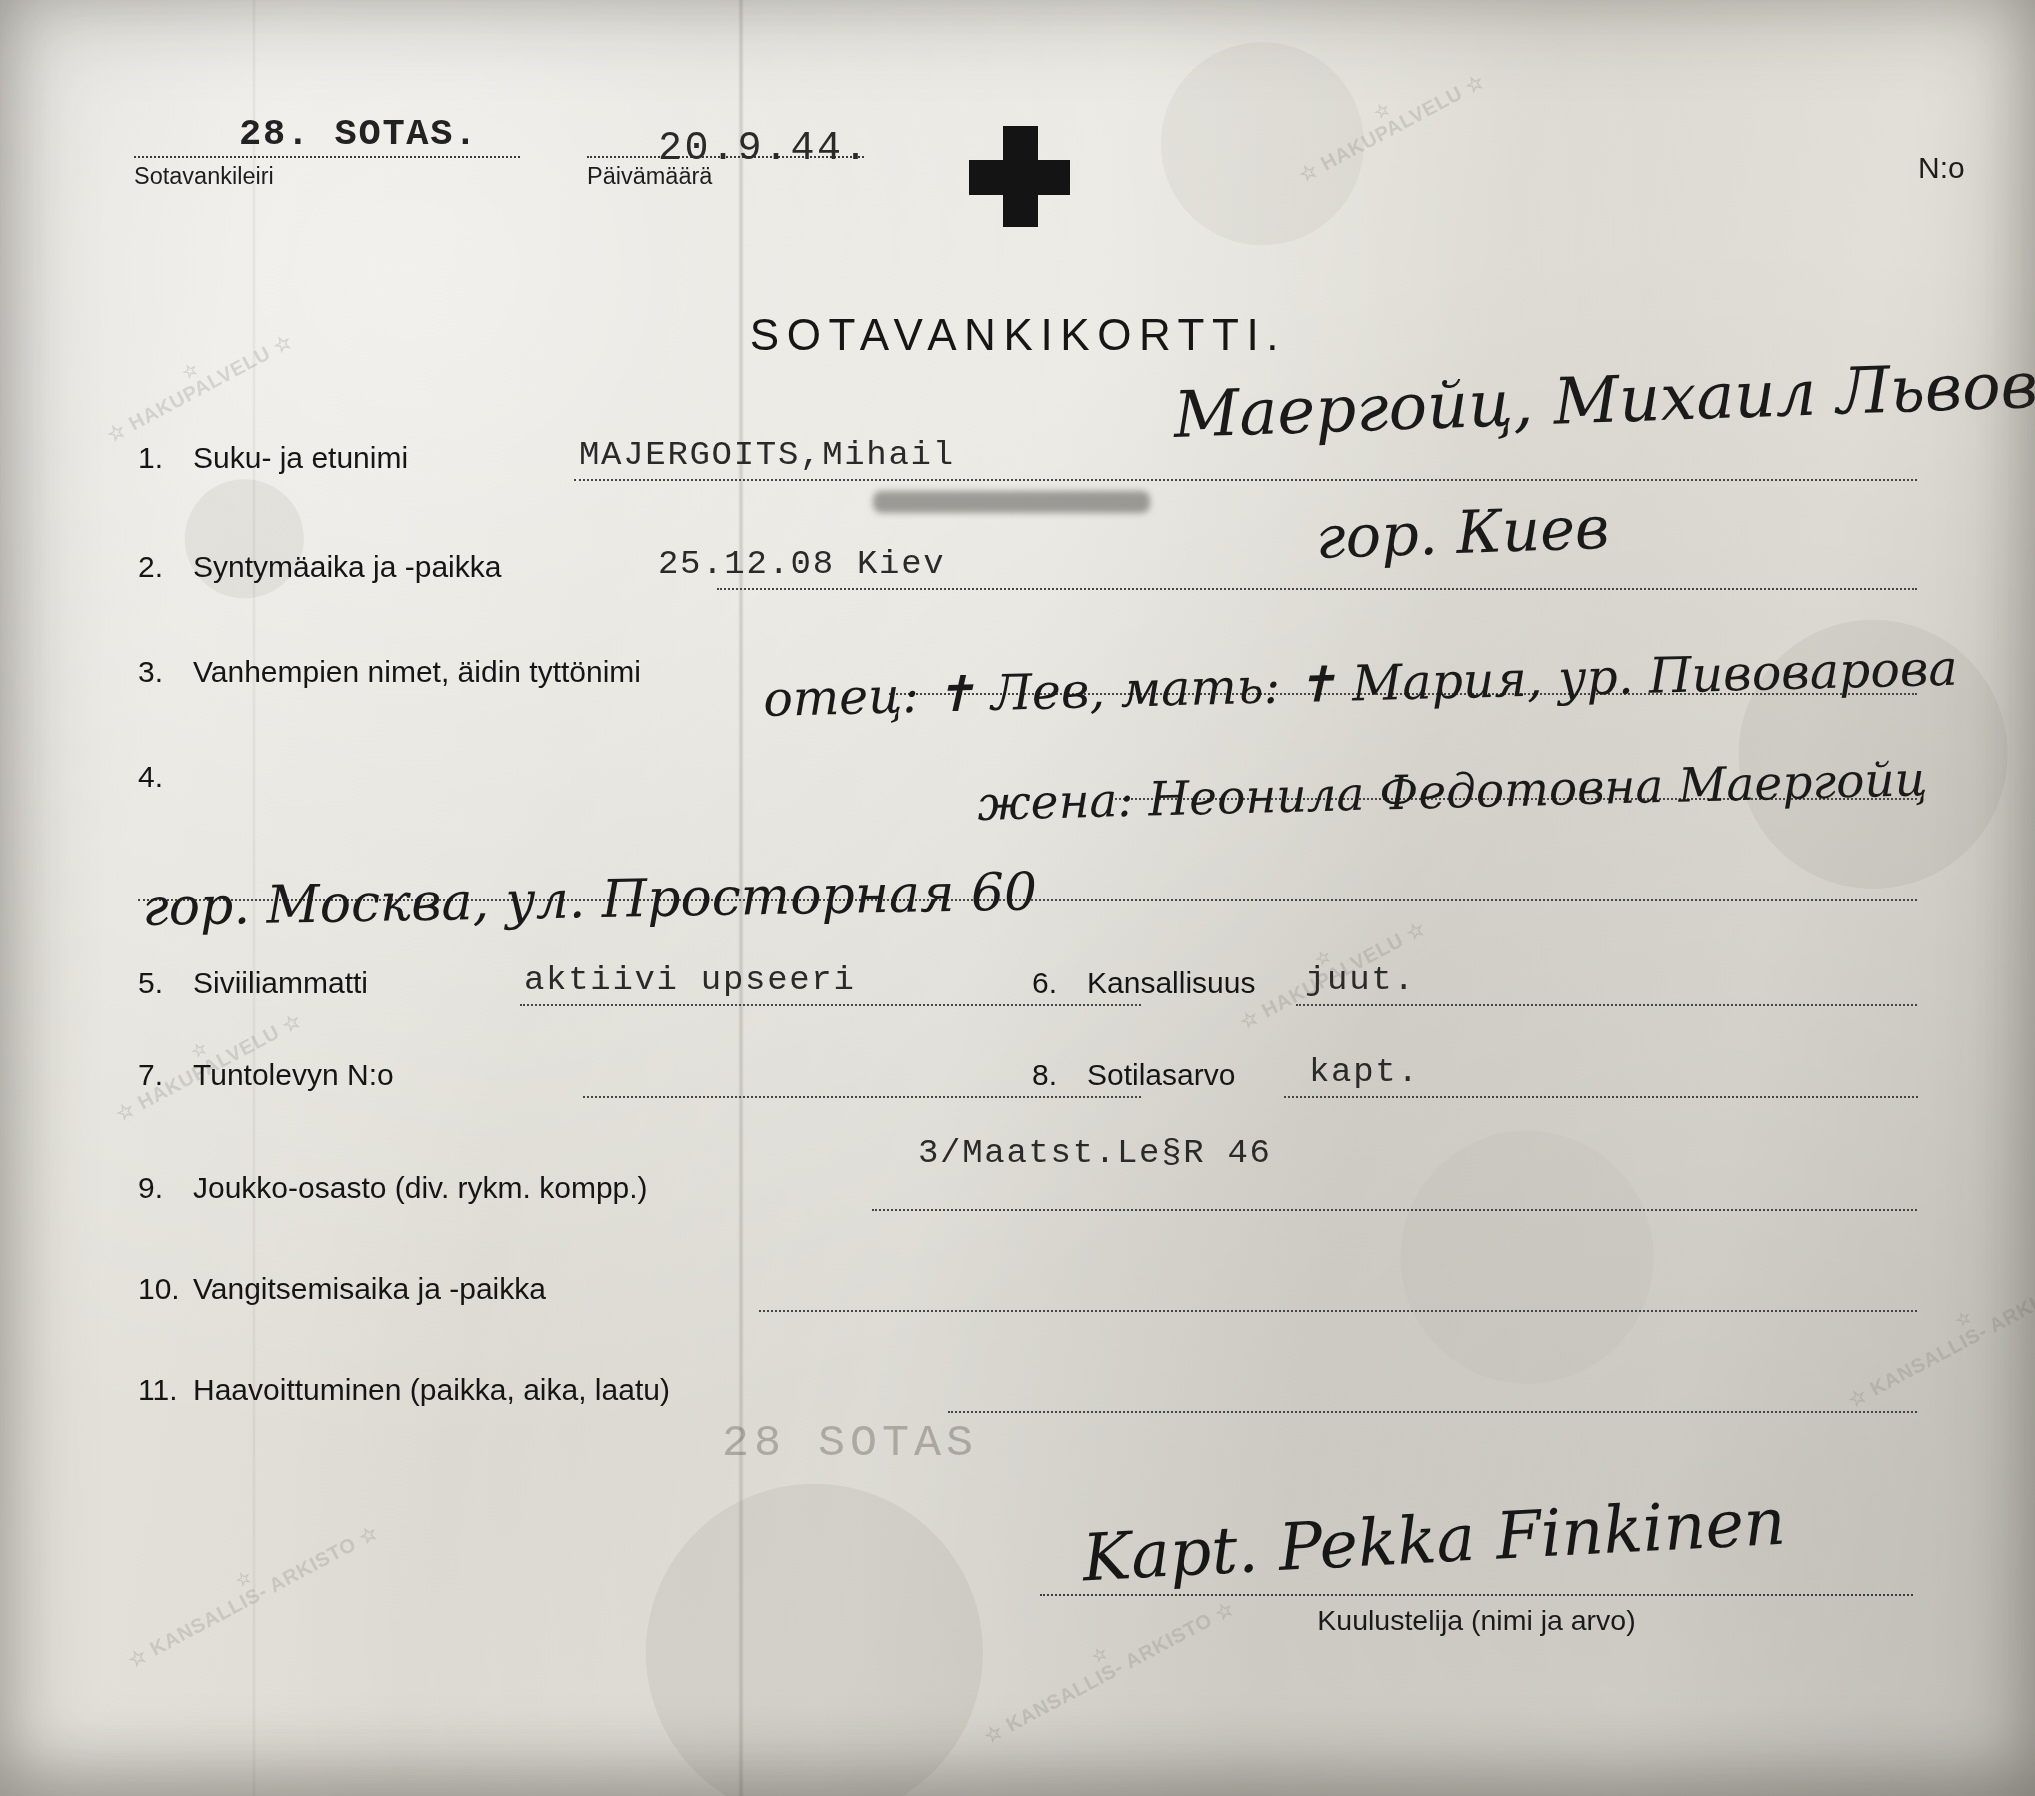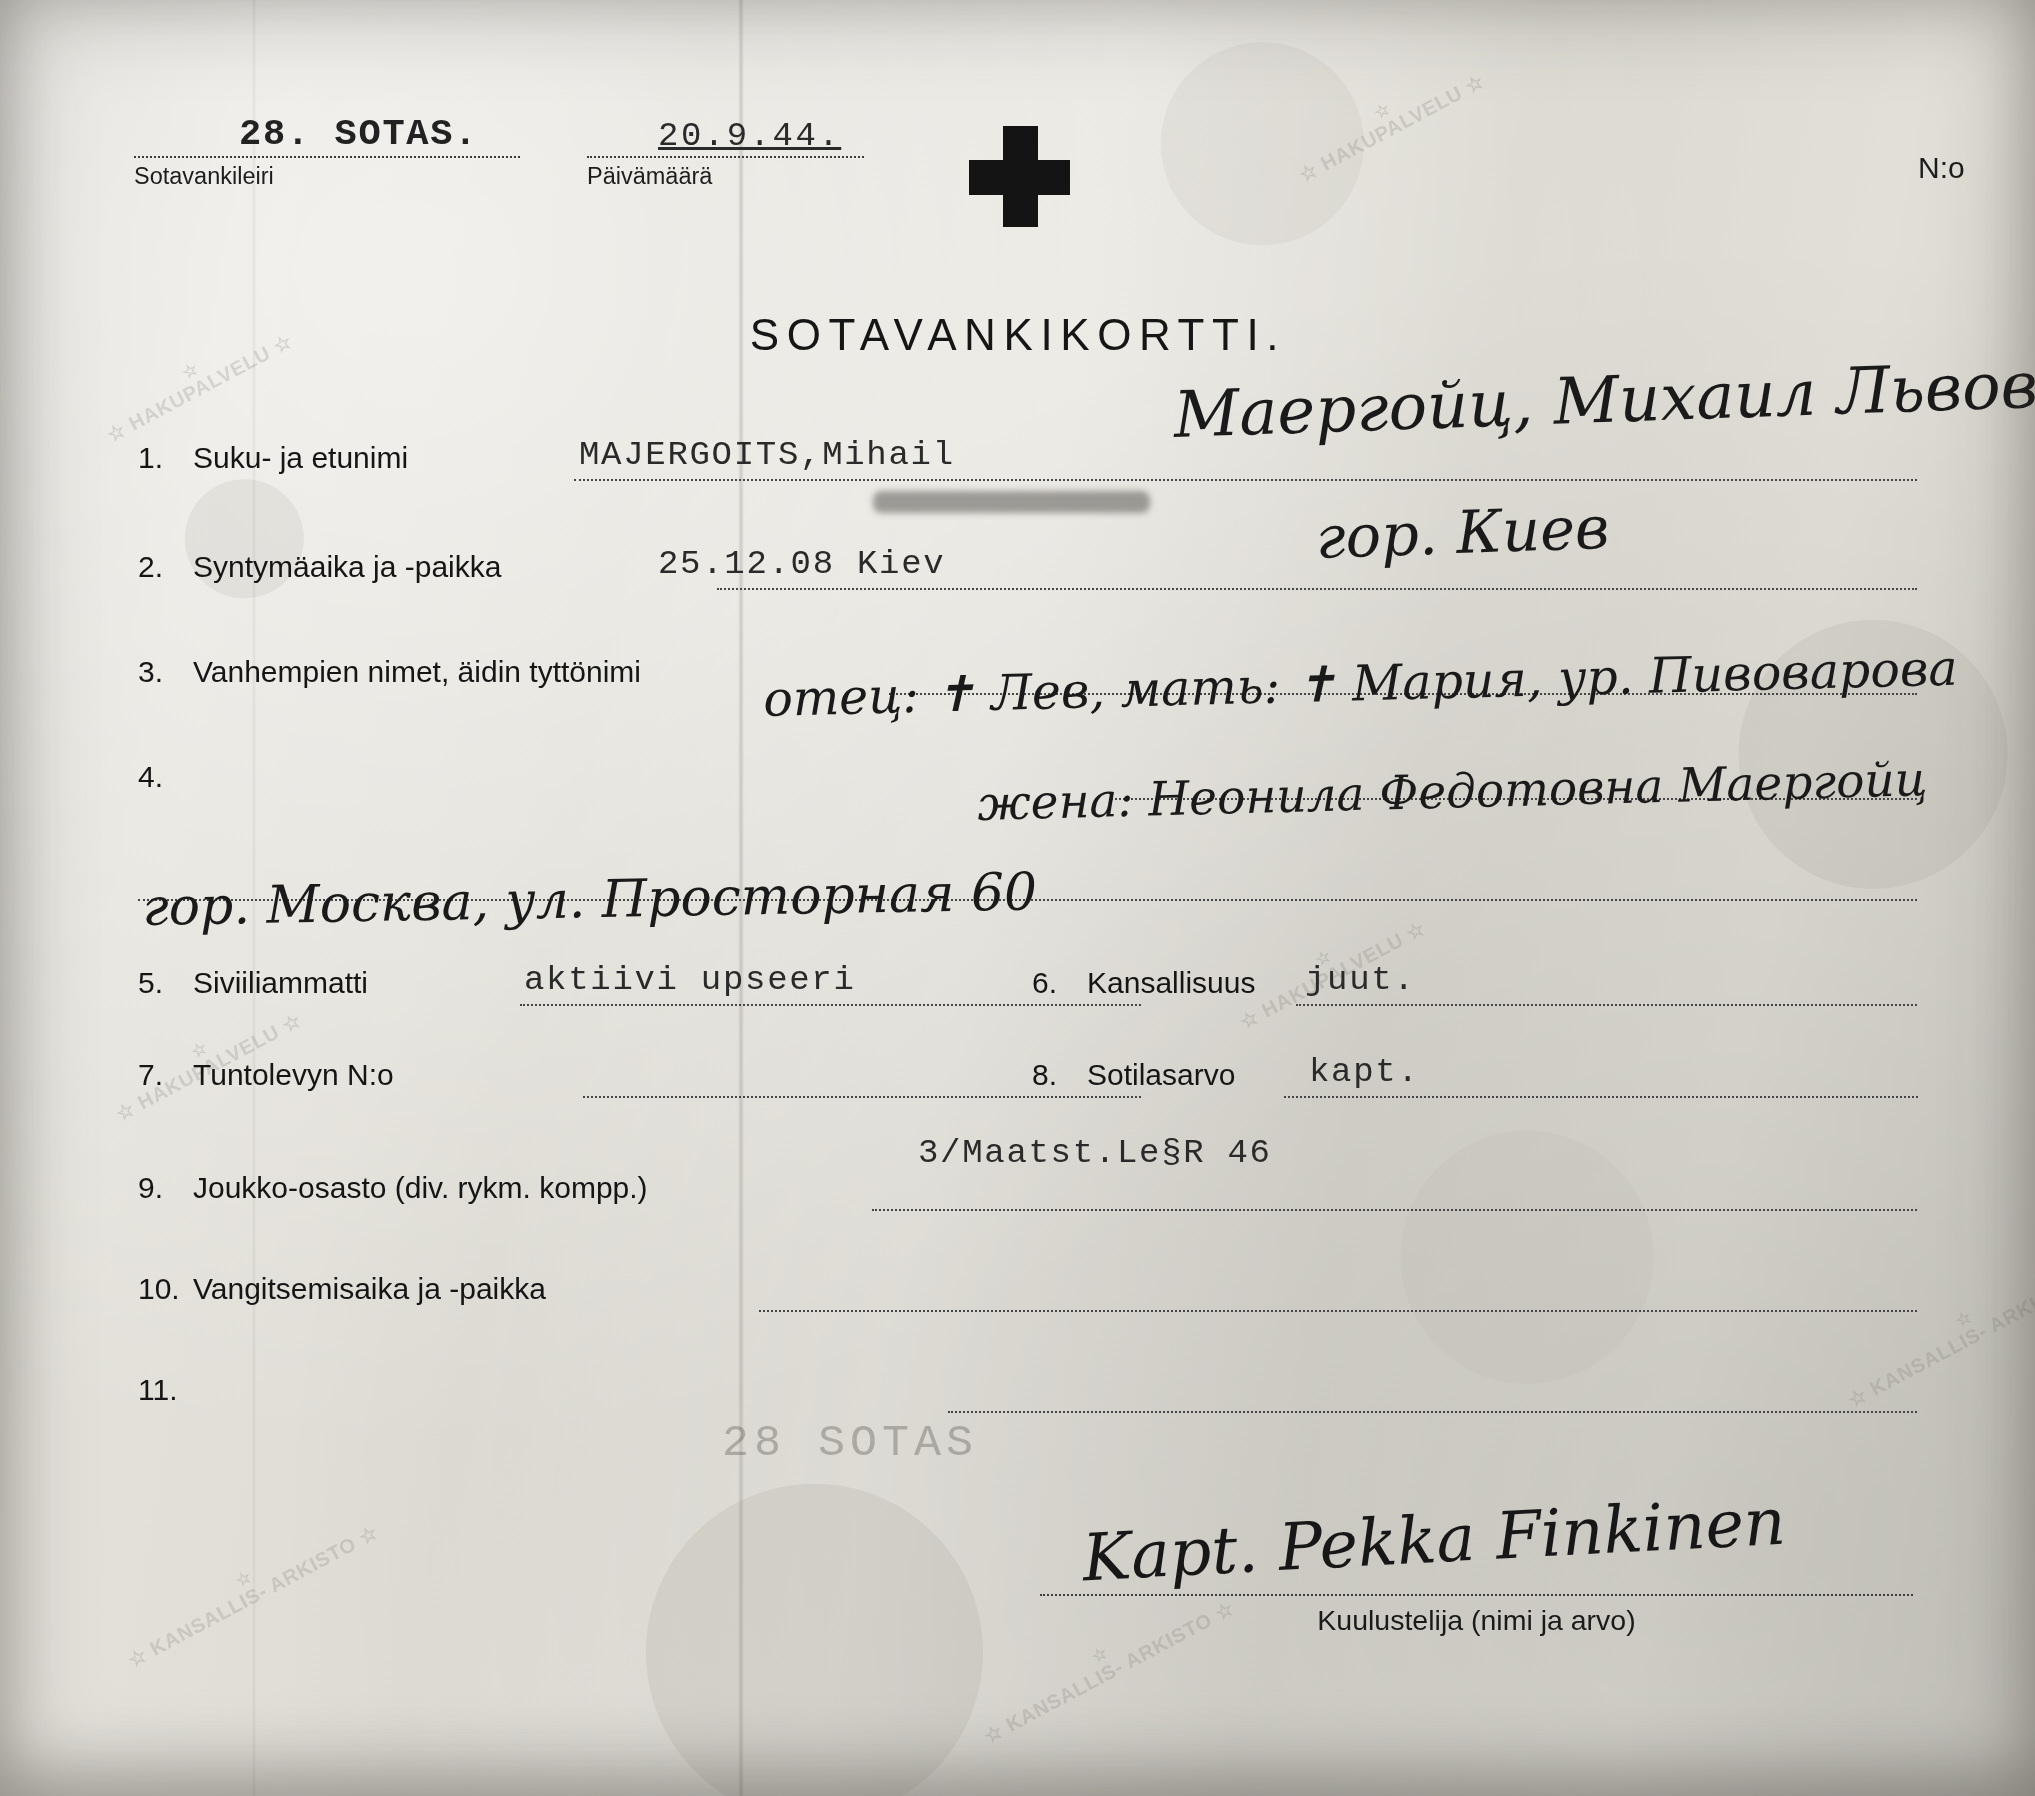--- a/index.html
+++ b/index.html
@@ -98,23 +98,23 @@
   .cap {
     font-size: 23.5px;
     color: #1d1d1d;
     margin-top: 5px;
     display: block;
   }
   .hdr-date {
     position: absolute; left: 587px; top: 111px; width: 277px;
   }
   .hdr-date .val {
-    position: absolute; left: 71px; top: 6px;
+    position: absolute; left: 71px; top: 15px;
     font-family: "Liberation Mono", monospace;
-    font-size: 34px; color: #2a2a2a; letter-spacing: 2.5px; text-decoration: underline;
+    font-size: 40px; color: #2a2a2a; letter-spacing: 2.5px;
   }
   .cross {
     position: absolute; left: 969px; top: 126px;
     width: 101px; height: 101px;
   }
   .cross::before, .cross::after {
     content: ""; position: absolute; background: #141414;
   }
   .cross::before { left: 34px; top: 0; width: 35px; height: 101px; }
   .cross::after  { left: 0; top: 34px; width: 101px; height: 35px; }
@@ -337,20 +337,21 @@
   </div>
 
   <div class="row" style="top:1267px;">
     <span class="num">10.</span>
     <span class="lab" style="left:55px;">Vangitsemisaika ja -paikka</span>
     <div class="leader" style="left:621px; width:1158px;"></div>
   </div>
 
   <div class="row" style="top:1368px;">
     <span class="num">11.</span>
+    <span class="lab" style="left:55px;">Haavoittuminen (paikka, aika, laatu)</span>
     <div class="leader" style="left:810px; width:969px;"></div>
   </div>
 
 
   <div class="ghost-stamp">28 SOTAS</div>
 
   <div class="sig-hw">Kapt. Pekka Finkinen</div>
   <div class="sig-line"></div>
   <div class="sig-cap">Kuulustelija (nimi ja arvo)</div>
 

